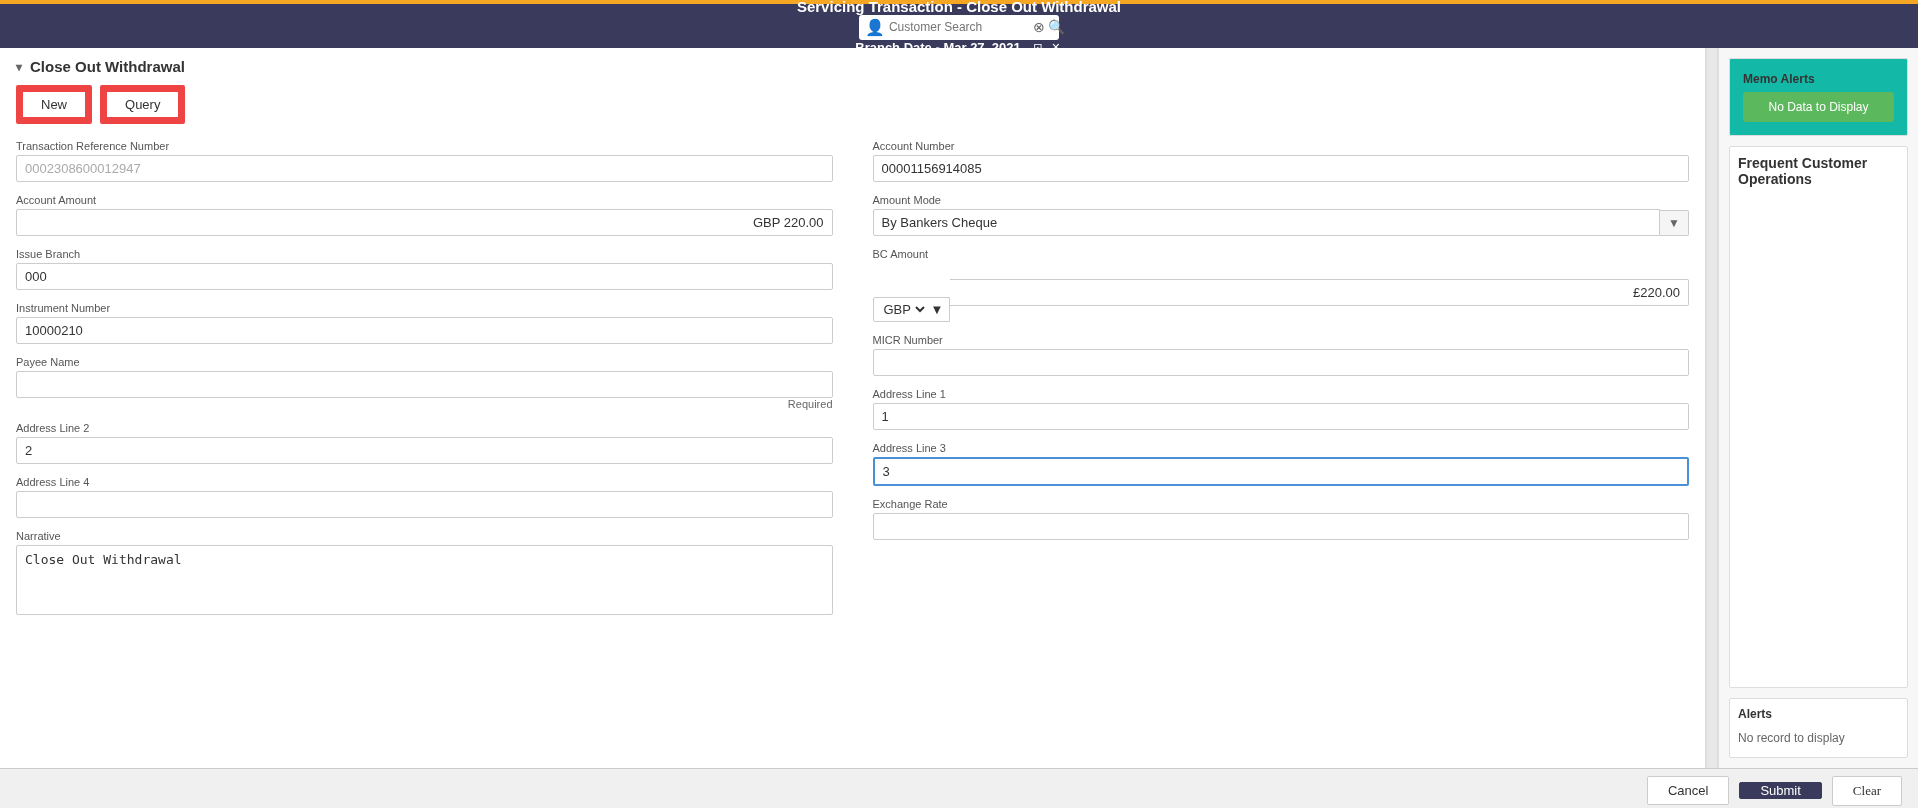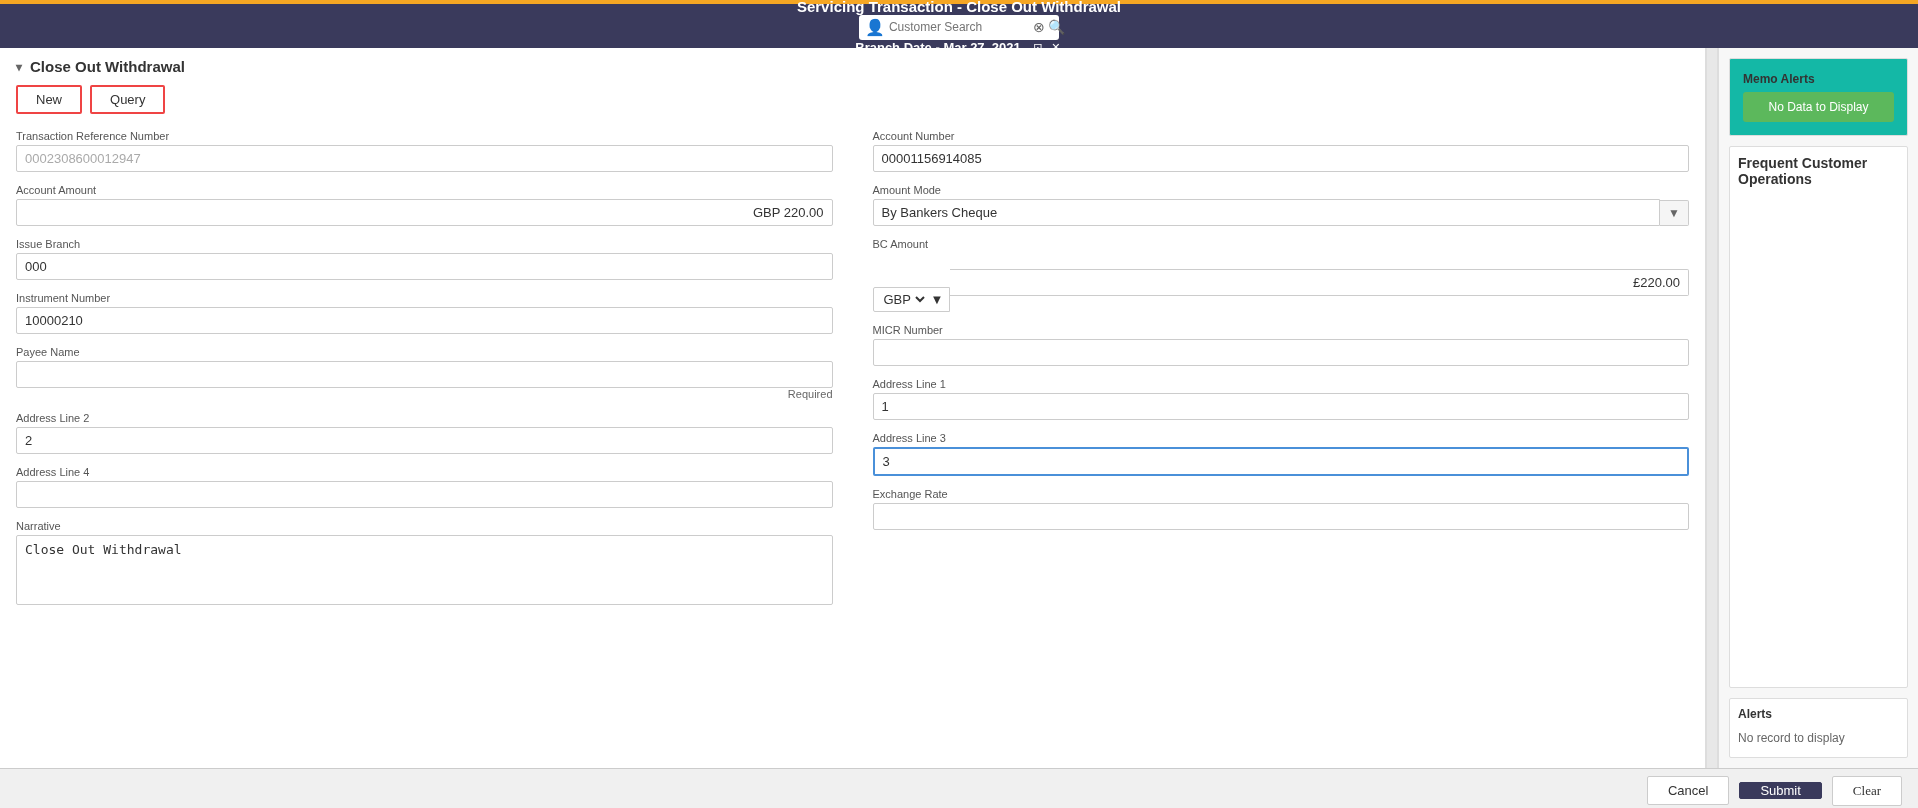--- a/index.html
+++ b/index.html
@@ -95,21 +95,21 @@
     }
 
     
     .btn-row {
       display: flex;
       gap: 8px;
       margin-bottom: 16px;
     }
     .btn {
       padding: 5px 18px;
-      border: 2px solid #ef4444;
+      border: 7px solid #ef4444;
       background: white;
       cursor: pointer;
       font-size: 13px;
       border-radius: 2px;
       color: #333;
     }
 
     
     .form-grid {
       display: grid;

